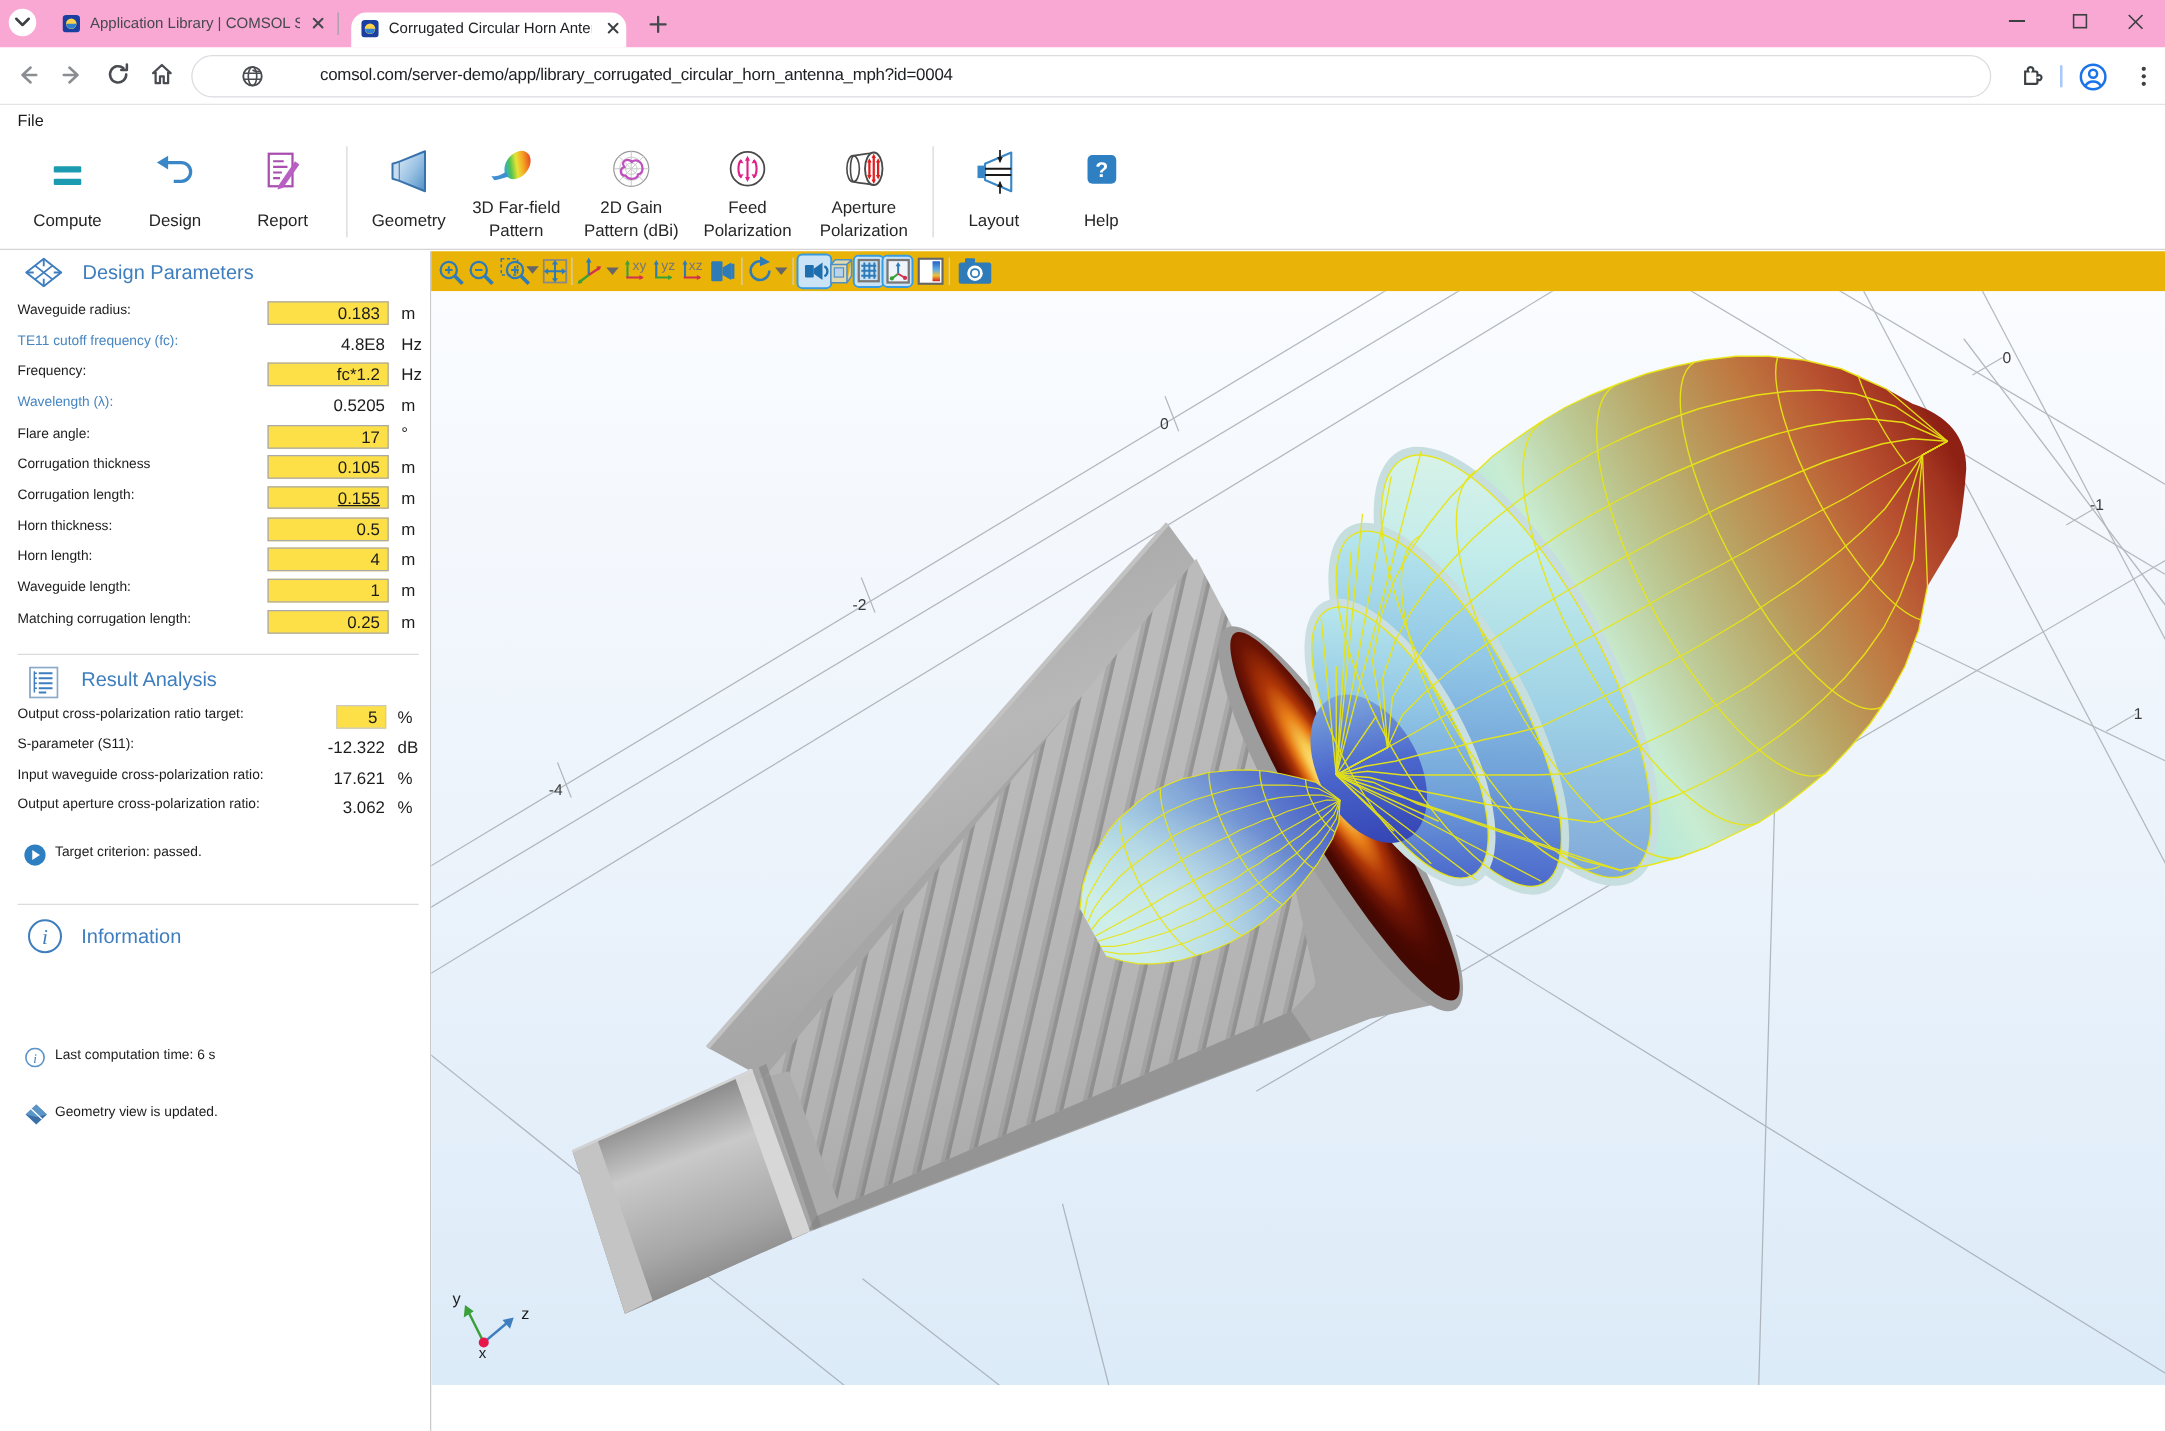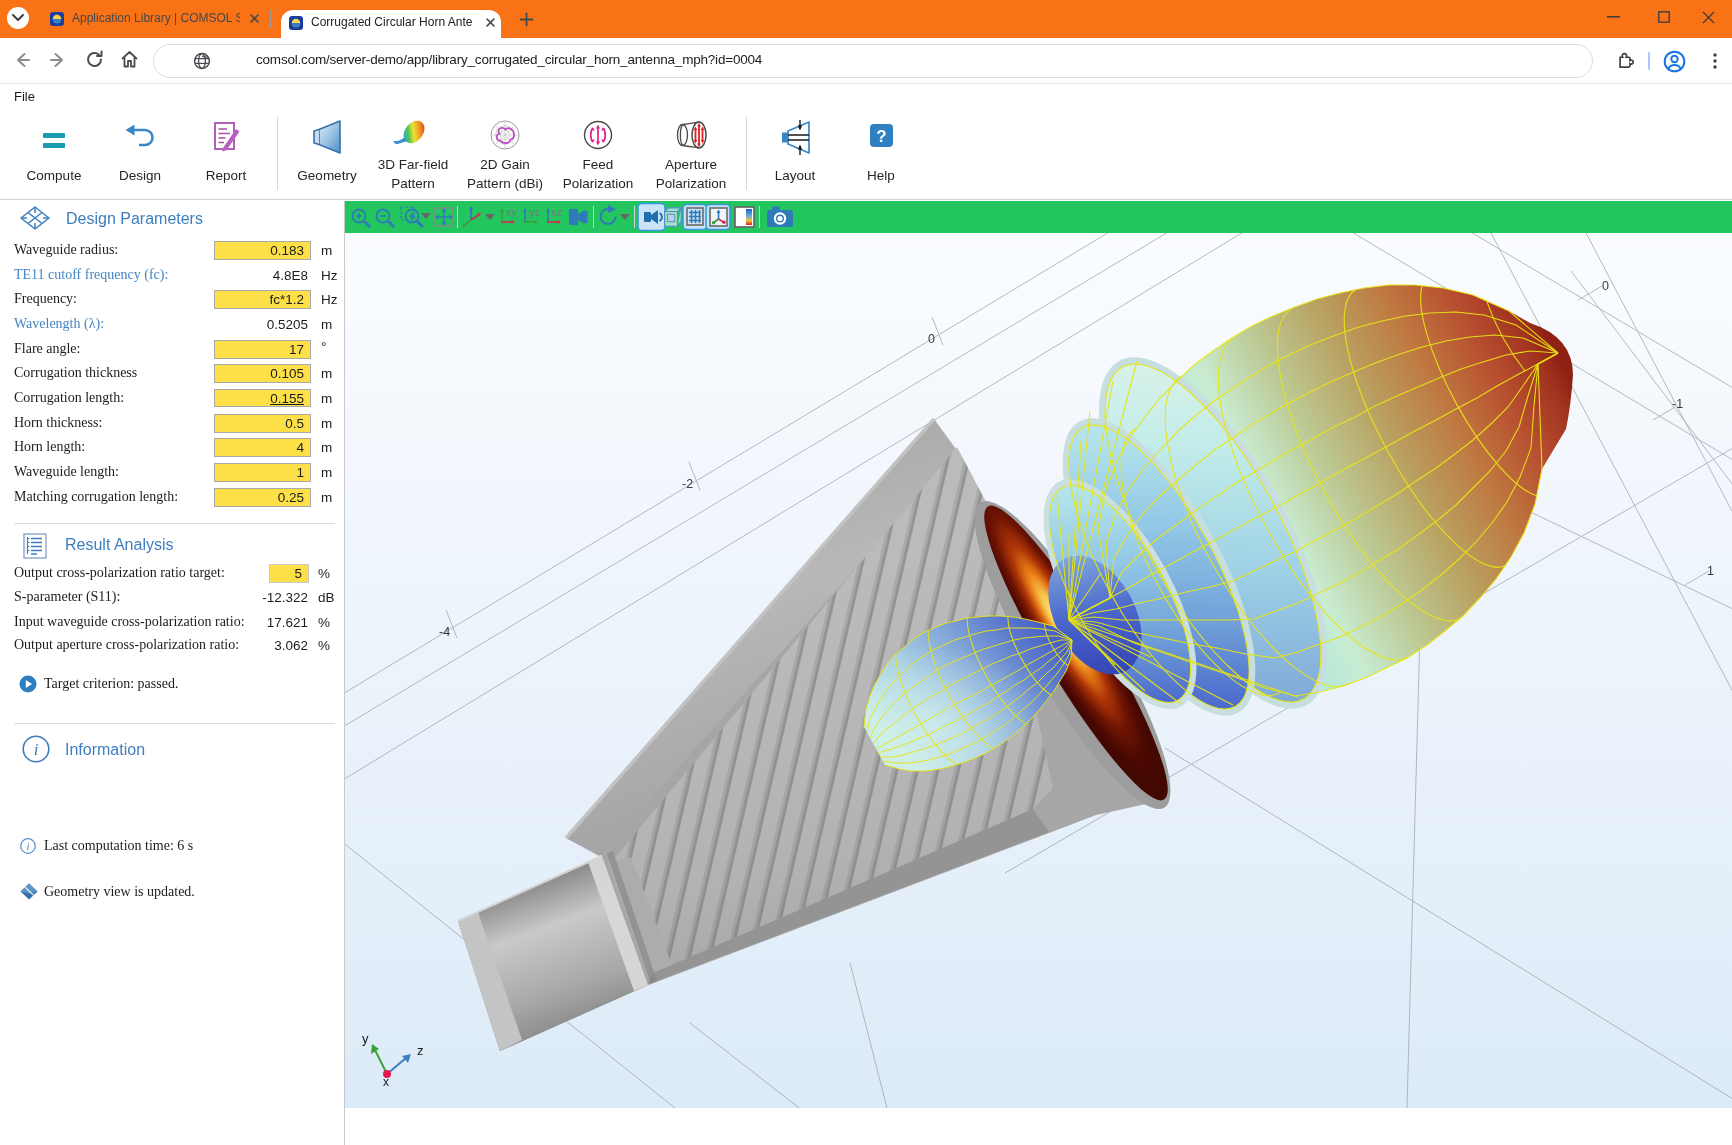--- a/index.html
+++ b/index.html
@@ -1,38 +1,38 @@
 <!DOCTYPE html>
 <html><head>
 <meta charset="utf-8">
 <style>
 * { margin:0; padding:0; box-sizing:border-box; }
 html,body { width:1732px; height:1145px; font-family:"Liberation Sans", sans-serif; background:#fff; overflow:hidden; }
-#tabstrip { position:absolute; left:0; top:0; width:1732px; height:38px; background:#f97316;padding-left:23px; }
+#tabstrip { position:absolute; left:0; top:0; width:1732px; height:38px; background:#f9a8d4;padding-left:23px; }
 #navbar { position:absolute; left:0; top:38px; width:1732px; height:46px; background:#fff; border-bottom:1px solid #e2e4e8; }
 .tab-active { position:absolute; left:281px; top:10px; width:220px; height:28px; background:#fff; border-radius:12px 12px 0 0; }
 .tab-title { position:absolute; font-size:12px; color:#3c4043; white-space:nowrap; overflow:hidden; }
 .favicon { position:absolute; width:14px; height:14px; }
 .urlpill { position:absolute; left:153px; top:6px; width:1440px; height:34px; background:#fff; border:1px solid #dadce0; border-radius:17px; }
 #app { position:absolute; left:0; top:85px; width:1732px; height:1060px; background:#fff; }
 #filemenu { position:absolute; left:14px; top:4px; font-size:13px; color:#1a1a1a; }
 #ribbon { position:absolute; left:0; top:22px; width:1732px; height:93px; border-bottom:1px solid #d4d4d4; }
 .rbtn { position:absolute; top:13px; text-align:center; }
 .rlabel { font-size:13.5px; color:#262626; line-height:19px; margin-top:2px; }
 .rsep { position:absolute; top:10px; width:1px; height:73px; background:#d8d8d8; }
 #sidebar { position:absolute; left:0; top:116px; width:344px; height:944px; background:#fff; }
 .sechead { position:absolute; font-size:16px; color:#3E7EBE; }
-.slabel { position:absolute; font-size:14px; color:#1c1c1c; white-space:nowrap;font-family:Liberation Serif, serif; }
+.slabel { position:absolute; font-size:11px; color:#1c1c1c; white-space:nowrap; }
 .sblue { color:#4585c1; }
 .sinput { position:absolute; border:1px solid #a9a9a9; background:#fde047; font-size:13.5px; color:#1c1c1c; text-align:right; padding-right:6px; line-height:17px; }
 .sval { position:absolute; font-size:13.5px; color:#1c1c1c; text-align:right; }
 .sunit { position:absolute; font-size:13.5px; color:#1c1c1c; }
 .ssep { position:absolute; left:14px; width:321px; height:1px; background:#dcdcdc; }
 #graphics { position:absolute; left:344px; top:116px; width:1388px; height:944px; border-left:1px solid #c9c9c9; }
-#gtoolbar { position:absolute; left:0; top:0; width:1388px; height:32px; background:#22c55e; }
+#gtoolbar { position:absolute; left:0; top:0; width:1388px; height:32px; background:#eab308; }
 #canvas-wrap { position:absolute; left:0; top:32px; width:1388px; height:875px; }
 #caption { position:absolute; left:2px; top:916px; font-size:13px; color:#1a1a1a; }
 </style>
 </head>
 <body>
 <div id="tabstrip">
 
   <div style="position:absolute;left:7px;top:7px;width:22px;height:22px;background:#fff;border-radius:11px;"></div>
   <svg style="position:absolute;left:11px;top:12px;" width="14" height="12" viewBox="0 0 14 12">
       <path d="M2 3 L7 8 L12 3" stroke="#3c4043" stroke-width="2" fill="none" stroke-linecap="round" stroke-linejoin="round"></path>

